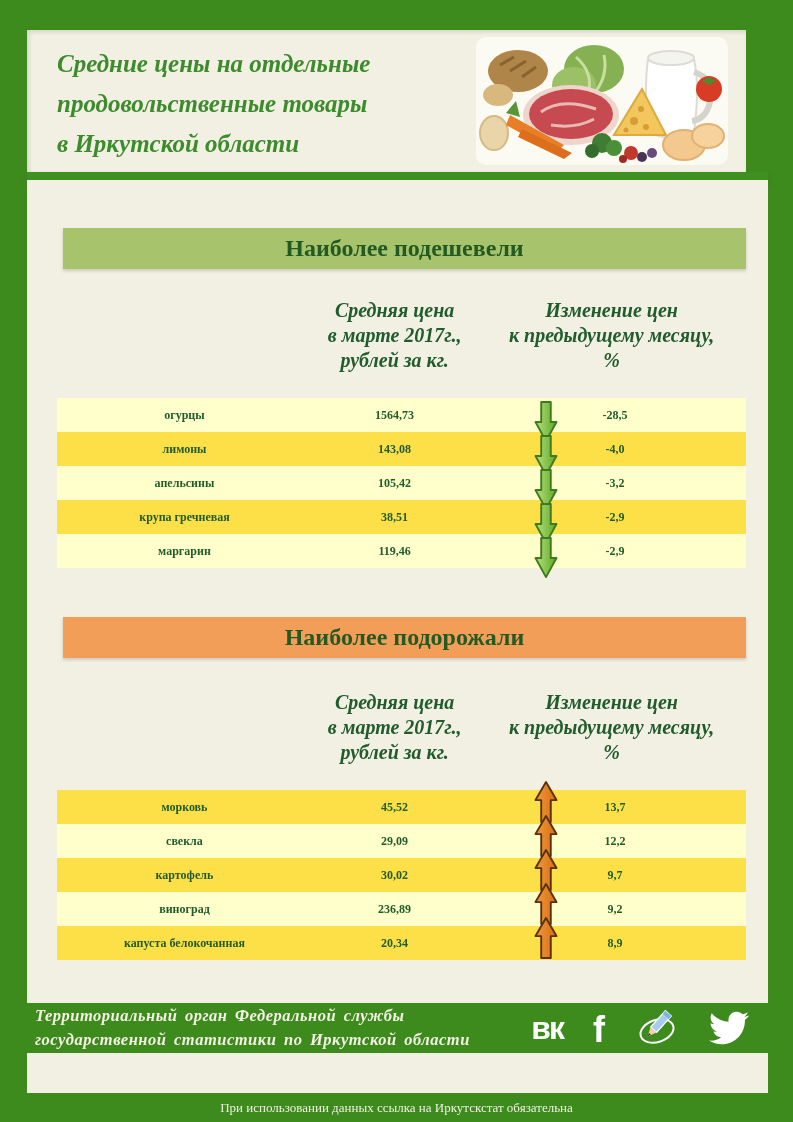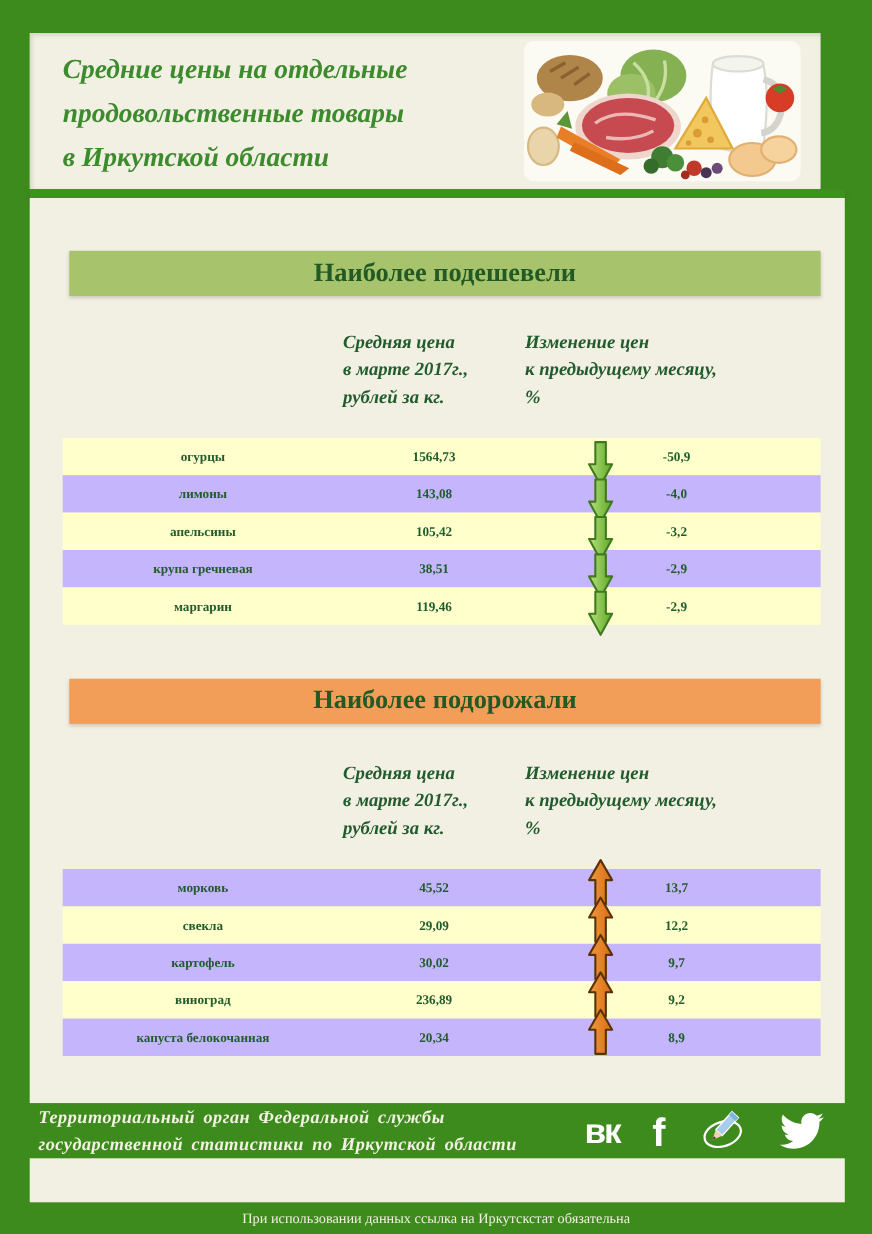--- a/index.html
+++ b/index.html
@@ -20,29 +20,29 @@
   
   .main-panel{left:27px;top:180px;width:741px;height:823px;background:#f2efe3;}
   .banner{position:absolute;left:36px;width:683px;height:41px;
     display:flex;align-items:center;justify-content:center;
     font-weight:bold;font-size:24px;color:#235a23;box-shadow:0 2px 3px rgba(100,100,80,.25);}
   .banner.green{background:#a7c36b;top:48px;}
   .banner.orange{background:#f29e58;top:437px;}
   .colheads{position:absolute;left:30px;width:689px;display:grid;grid-template-columns:37% 24% 39%;}
   .colheads.h1{top:118px;}
   .colheads.h2{top:510px;}
-  .colheads .ch{grid-column:2;text-align:left;font-weight:bold;font-style:italic;
-    font-size:17px;line-height:25px;color:#215c2d;white-space:pre-line;}
+  .colheads .ch{grid-column:2;text-align:center;font-weight:bold;font-style:italic;
+    font-size:20px;line-height:25px;color:#215c2d;white-space:pre-line;}
   .colheads .ch.change{grid-column:3;}
   .ptable{position:absolute;left:30px;width:689px;}
   .ptable.t1{top:218px;}
   .ptable.t2{top:610px;}
   .row{display:grid;grid-template-columns:37% 24% 16% 8% 15%;height:34px;align-items:center;}
   .row.yellow{background:#ffffcb;}
-  .row.gray{background:#c4b5fd;}
+  .row.gray{background:#fde047;}
   .row .c{text-align:center;font-weight:bold;font-size:12px;color:#215c2d;white-space:nowrap;}
   .cell-arrow{position:relative;height:34px;}
   .cell-arrow svg{position:absolute;left:50%;width:24px;height:42px;overflow:visible;}
   .t1 .cell-arrow svg{top:3px;transform:translateX(-50%) translateX(14px);}
   .t2 .cell-arrow svg{top:-9px;transform:translateX(-50%) translateX(14px);}
   
   .org-band{left:0;top:1003px;width:793px;height:50px;background:#3d8b1d;}
   .org-text{position:absolute;left:35px;top:1px;font-weight:bold;font-style:italic;
     font-size:16.5px;line-height:24px;color:#f4f1e4;letter-spacing:.5px;word-spacing:3px;}
   .socials{position:absolute;right:44px;top:3px;height:44px;display:flex;align-items:center;gap:30px;}
@@ -147,21 +147,21 @@
   </div>
   <div class="ptable t1">
     <div class="row yellow">
       <span class="c">огурцы</span>
       <span class="c">1564,73</span>
       <span class="cell-arrow">
           <svg>
             <use href="#arrow-down"></use>
           </svg>
         </span>
-      <span class="c">-50,9</span>
+      <span class="c">-28,5</span>
       <span></span>
     </div>
     <div class="row gray">
       <span class="c">лимоны</span>
       <span class="c">143,08</span>
       <span class="cell-arrow">
           <svg>
             <use href="#arrow-down"></use>
           </svg>
         </span>

